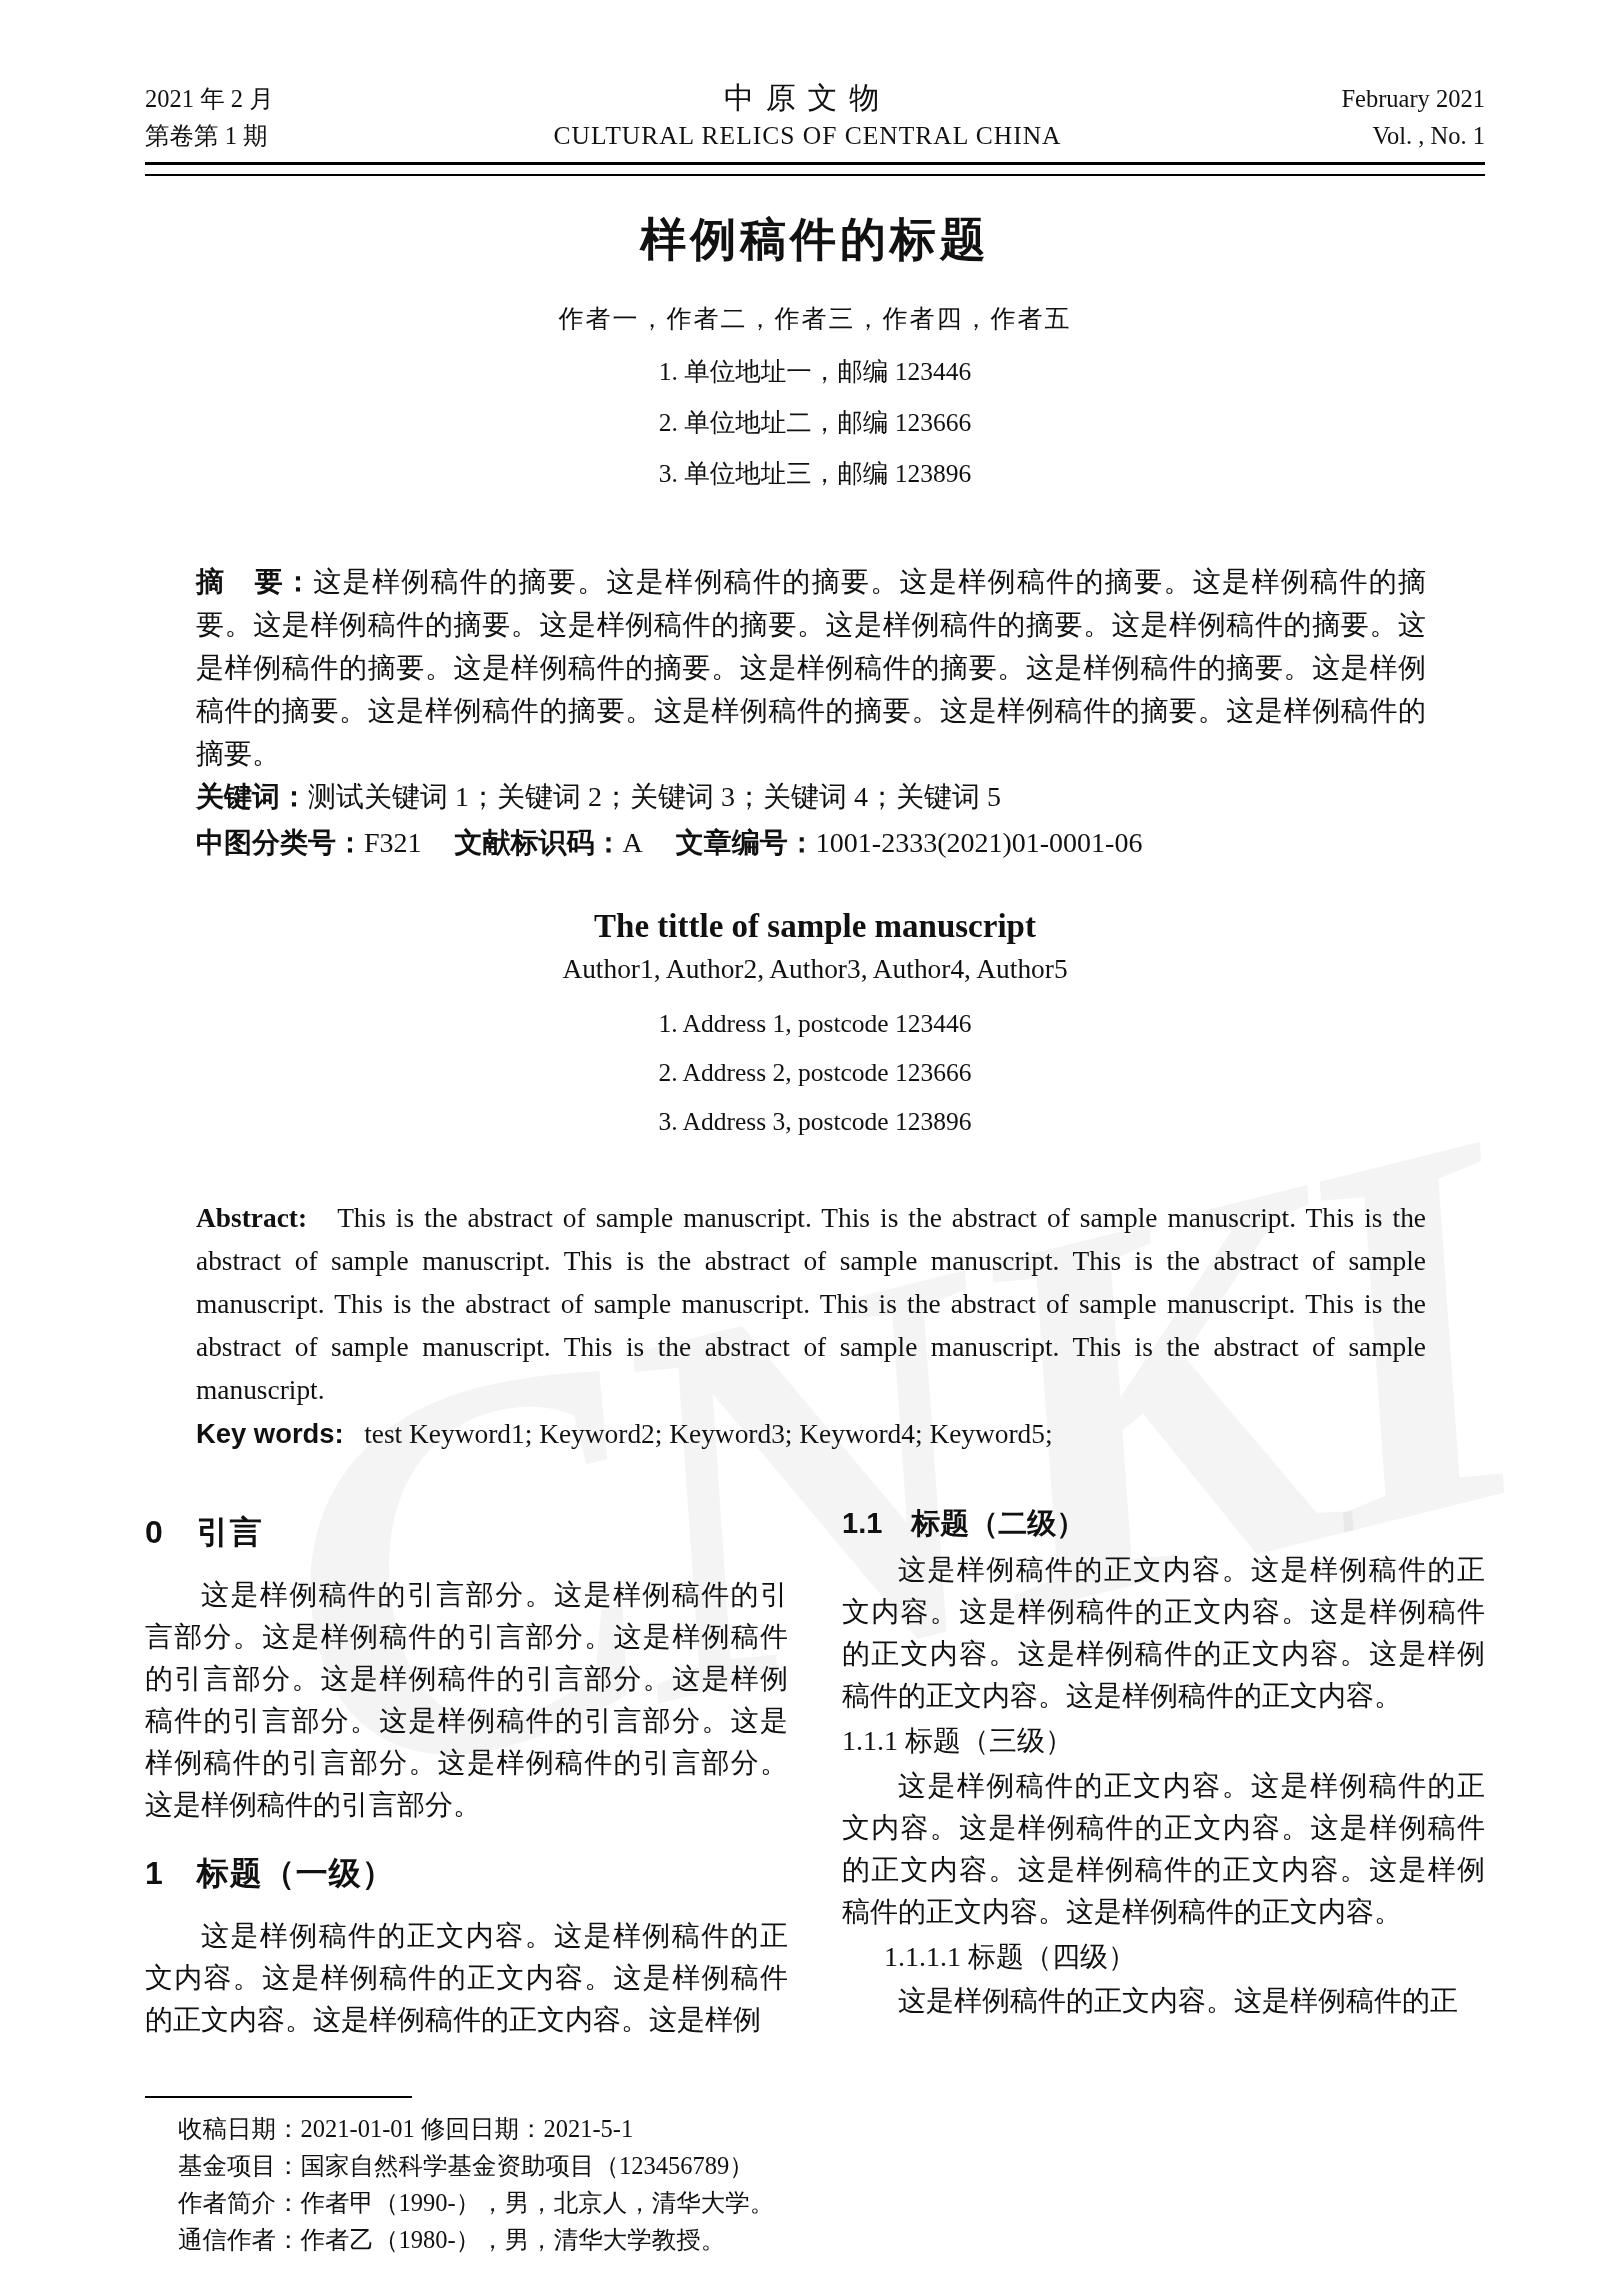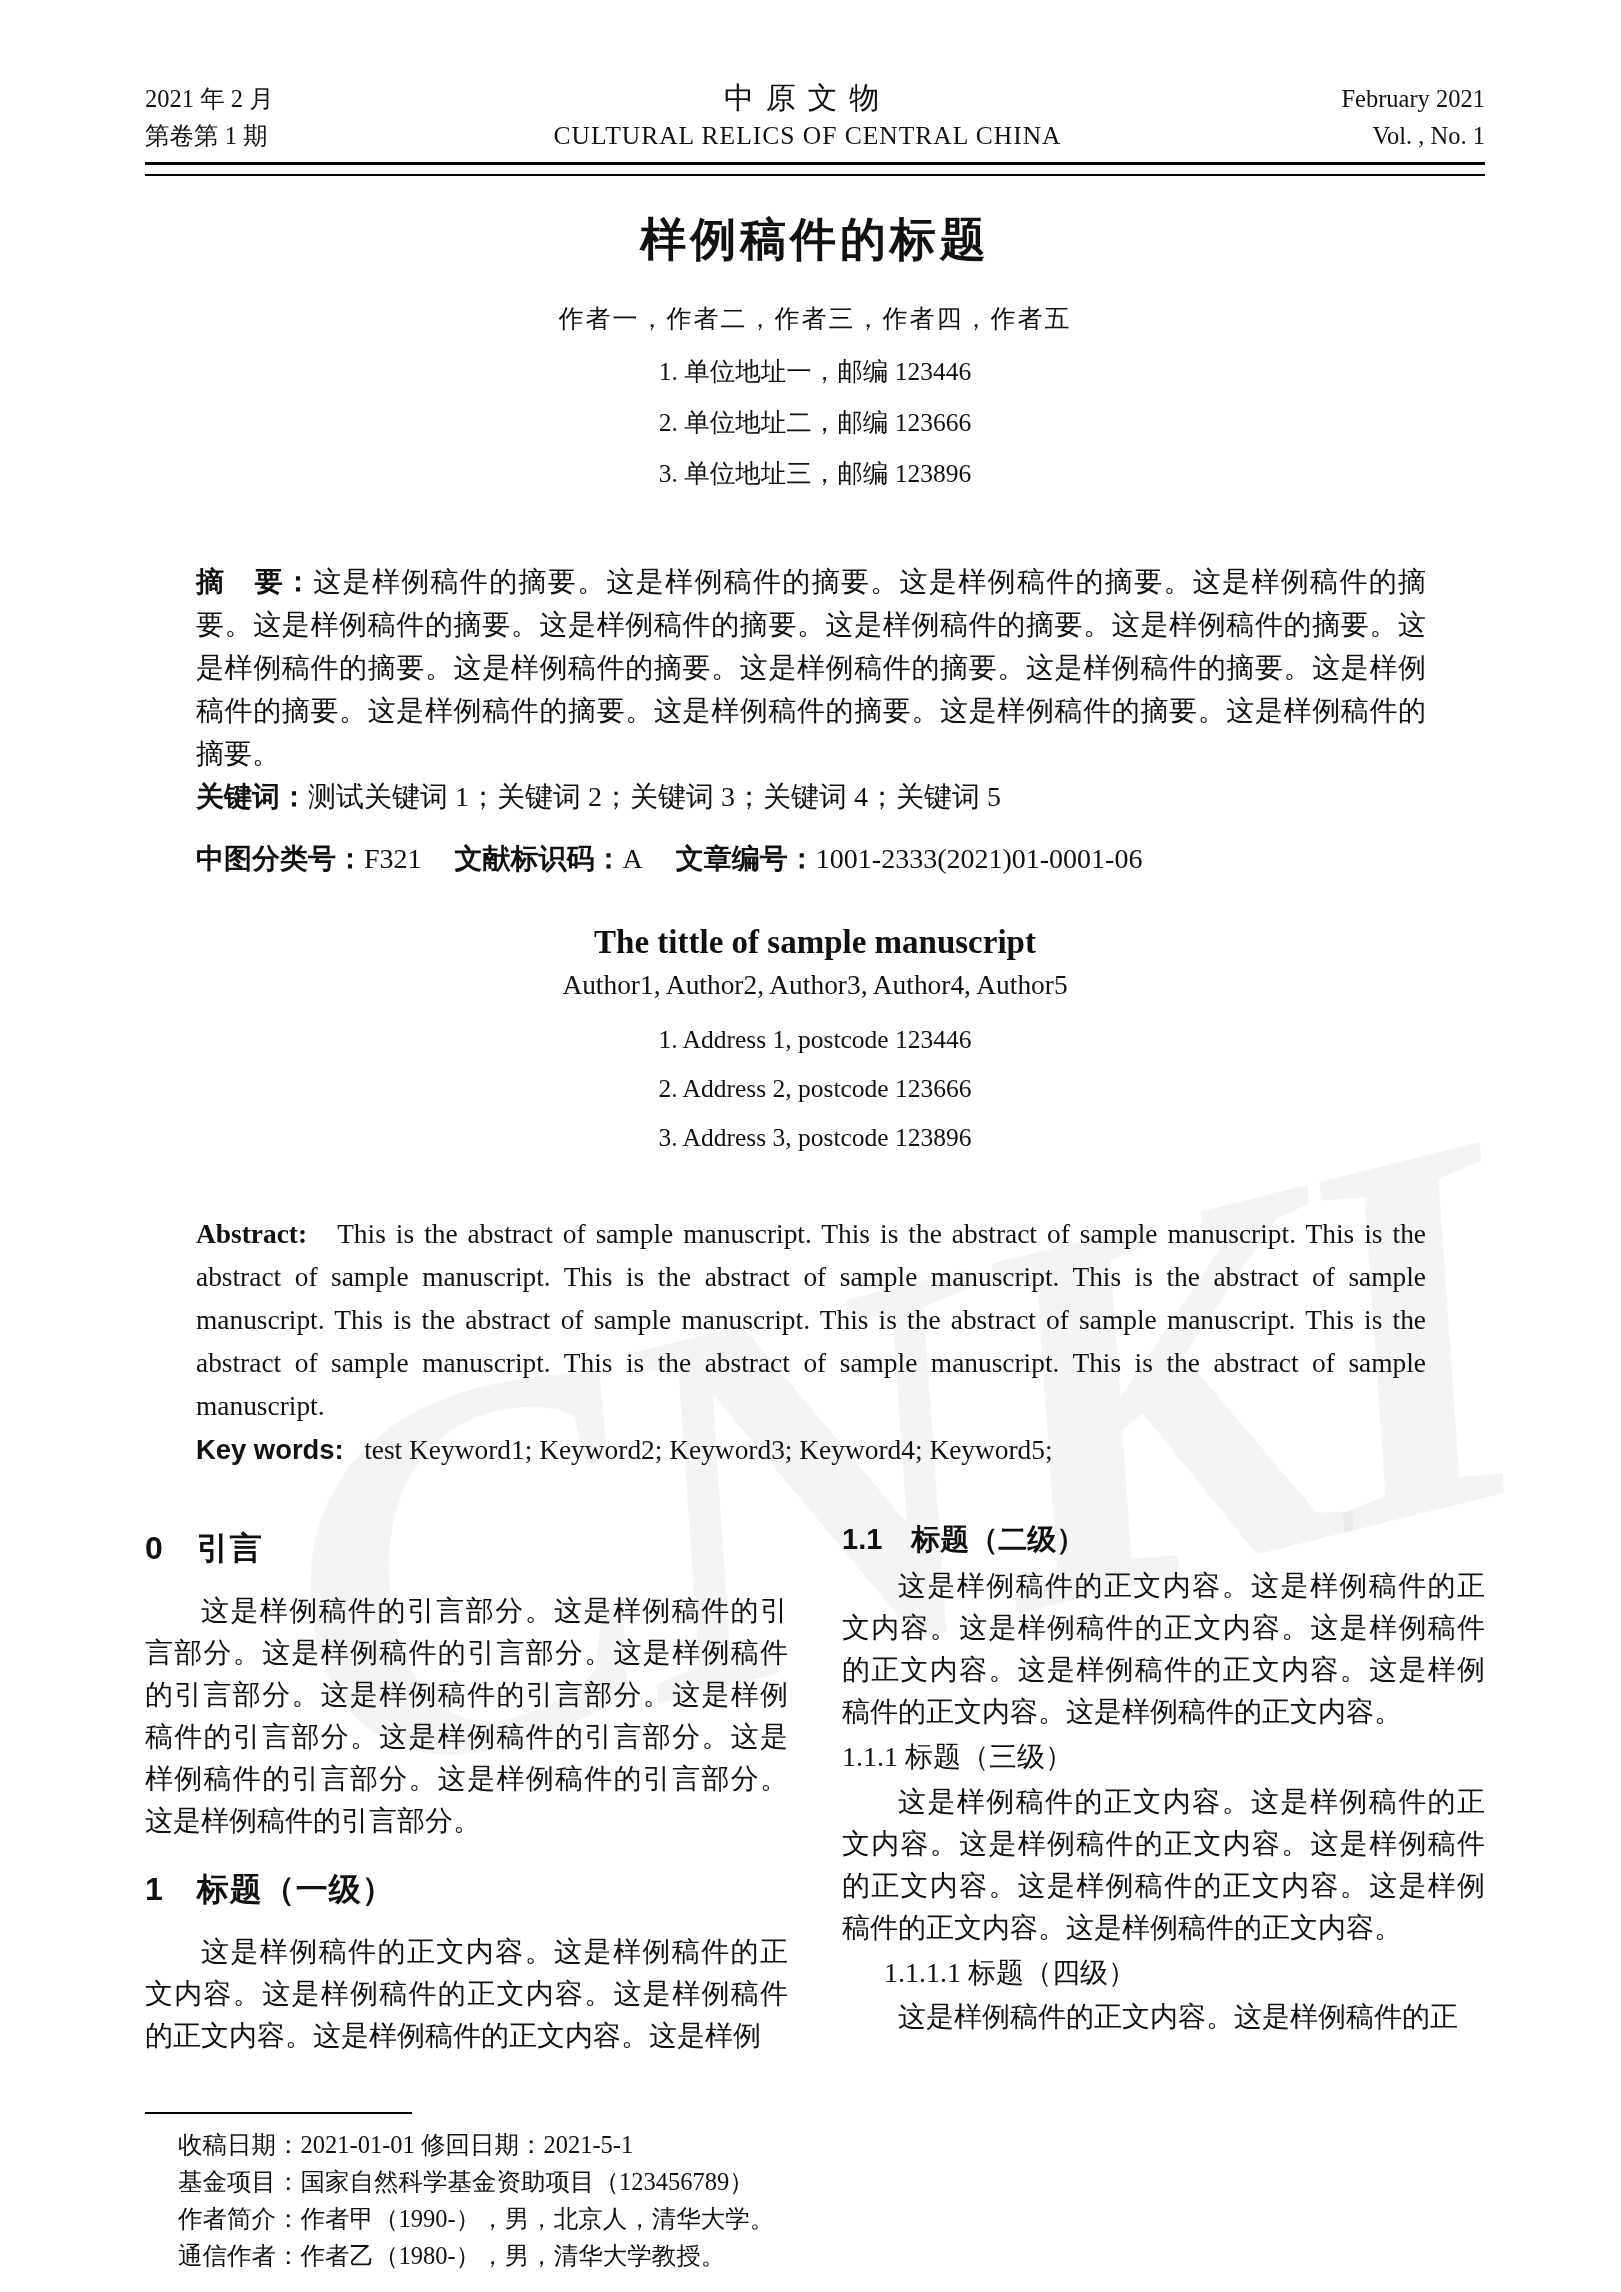--- a/index.html
+++ b/index.html
@@ -34,21 +34,21 @@
   .jname-en{font-size:25.5px;letter-spacing:1px;line-height:37px;}
   .rule-double{margin-top:7.8px;height:8.8px;border-top:3.9px solid #000;border-bottom:2.9px solid #000;}
 
   
   .zh-title{margin-top:33px;text-align:center;font-family:"Liberation Sans","DejaVu Sans",sans-serif;
     font-weight:bold;font-size:46px;letter-spacing:3.9px;}
   .zh-authors{margin-top:31px;text-align:center;font-size:25px;letter-spacing:2px;}
   .affils{margin-top:11.8px;text-align:center;font-size:25.5px;line-height:51px;}
   .abs-block{margin:61px 59px 0 51px;font-size:28px;line-height:43px;text-align:justify;}
   .b-label{font-family:"Liberation Sans","DejaVu Sans",sans-serif;font-weight:bold;}
-  .meta-line{margin:18px 59px 0 51px;font-size:28px;line-height:45px;}
+  .meta-line{margin:2px 59px 0 51px;font-size:28px;line-height:45px;}
   .meta-line .val{margin-right:33px;}
 
   
   .en-title{margin-top:43px;text-align:center;font-weight:bold;font-size:33px;}
   .en-authors{margin-top:9px;text-align:center;font-size:27.4px;}
   .en-affils{margin-top:13.7px;text-align:center;font-size:25.5px;line-height:49px;}
   .en-abs{margin:51px 59px 0 51px;font-size:27.4px;line-height:43px;text-align:justify;}
   .en-abs .b-label{font-family:"Liberation Serif",serif;}
   .en-kw{margin:0 59px 0 51px;font-size:27.4px;line-height:43px;}
 

